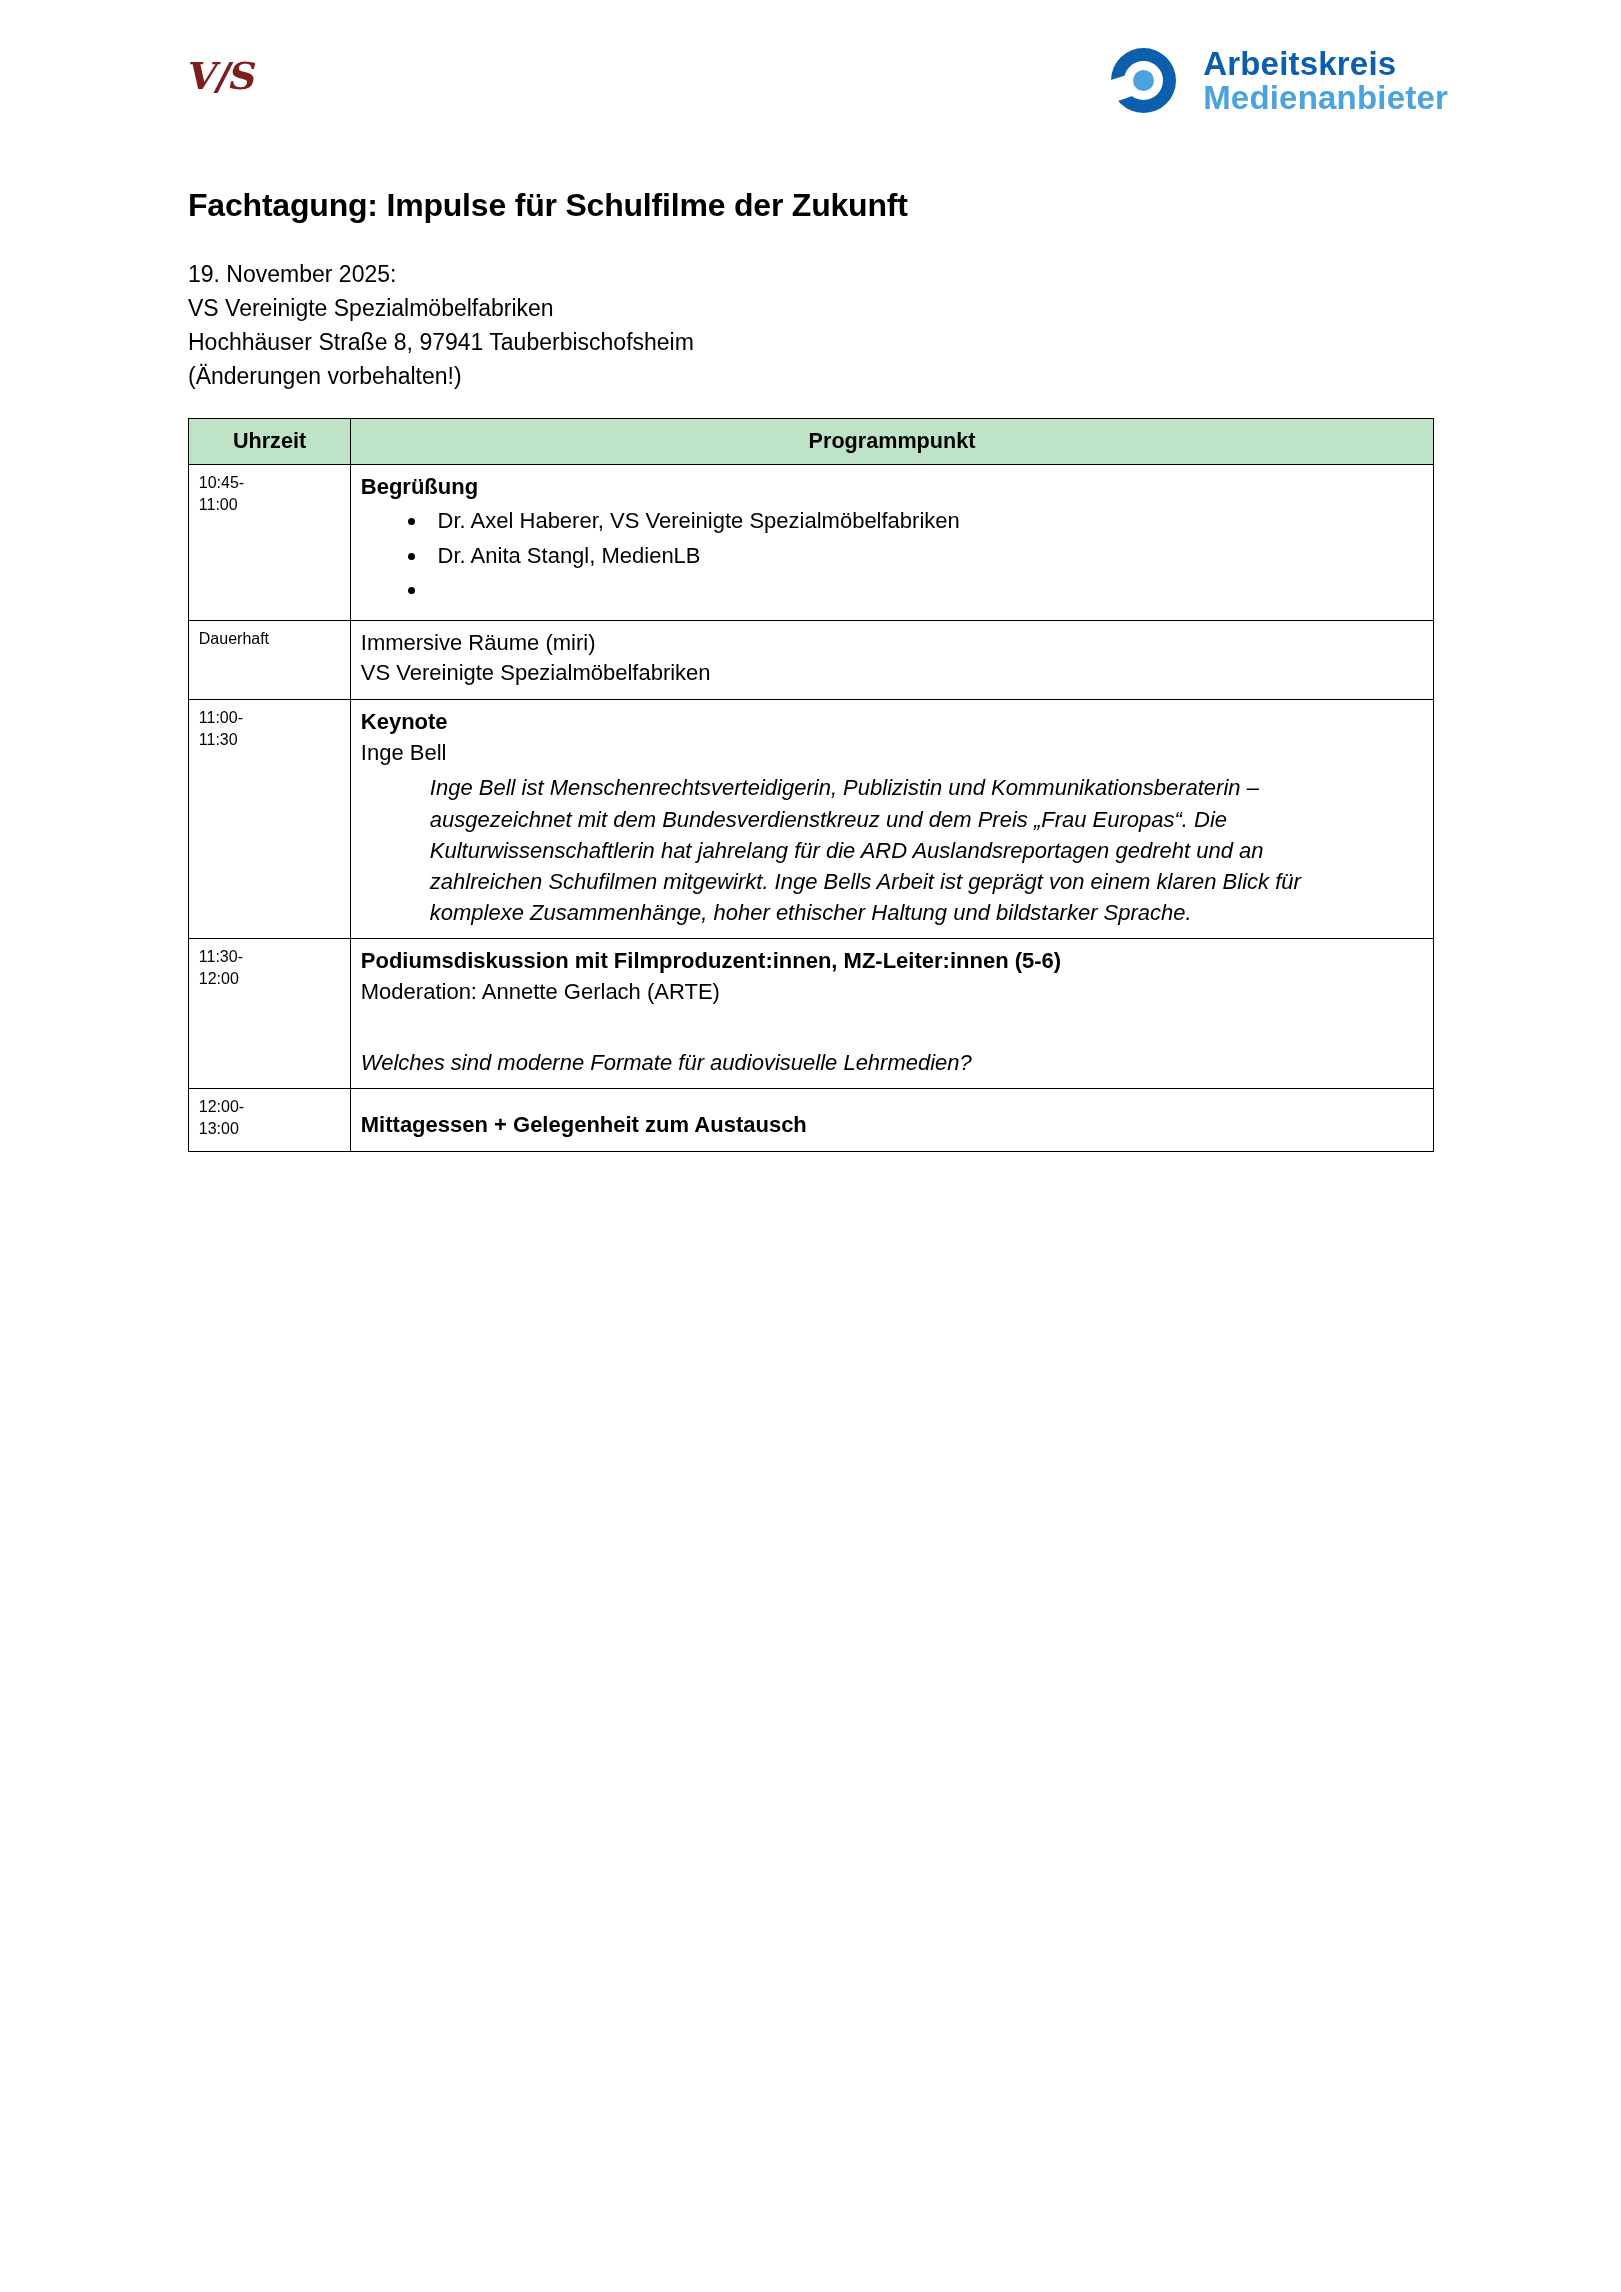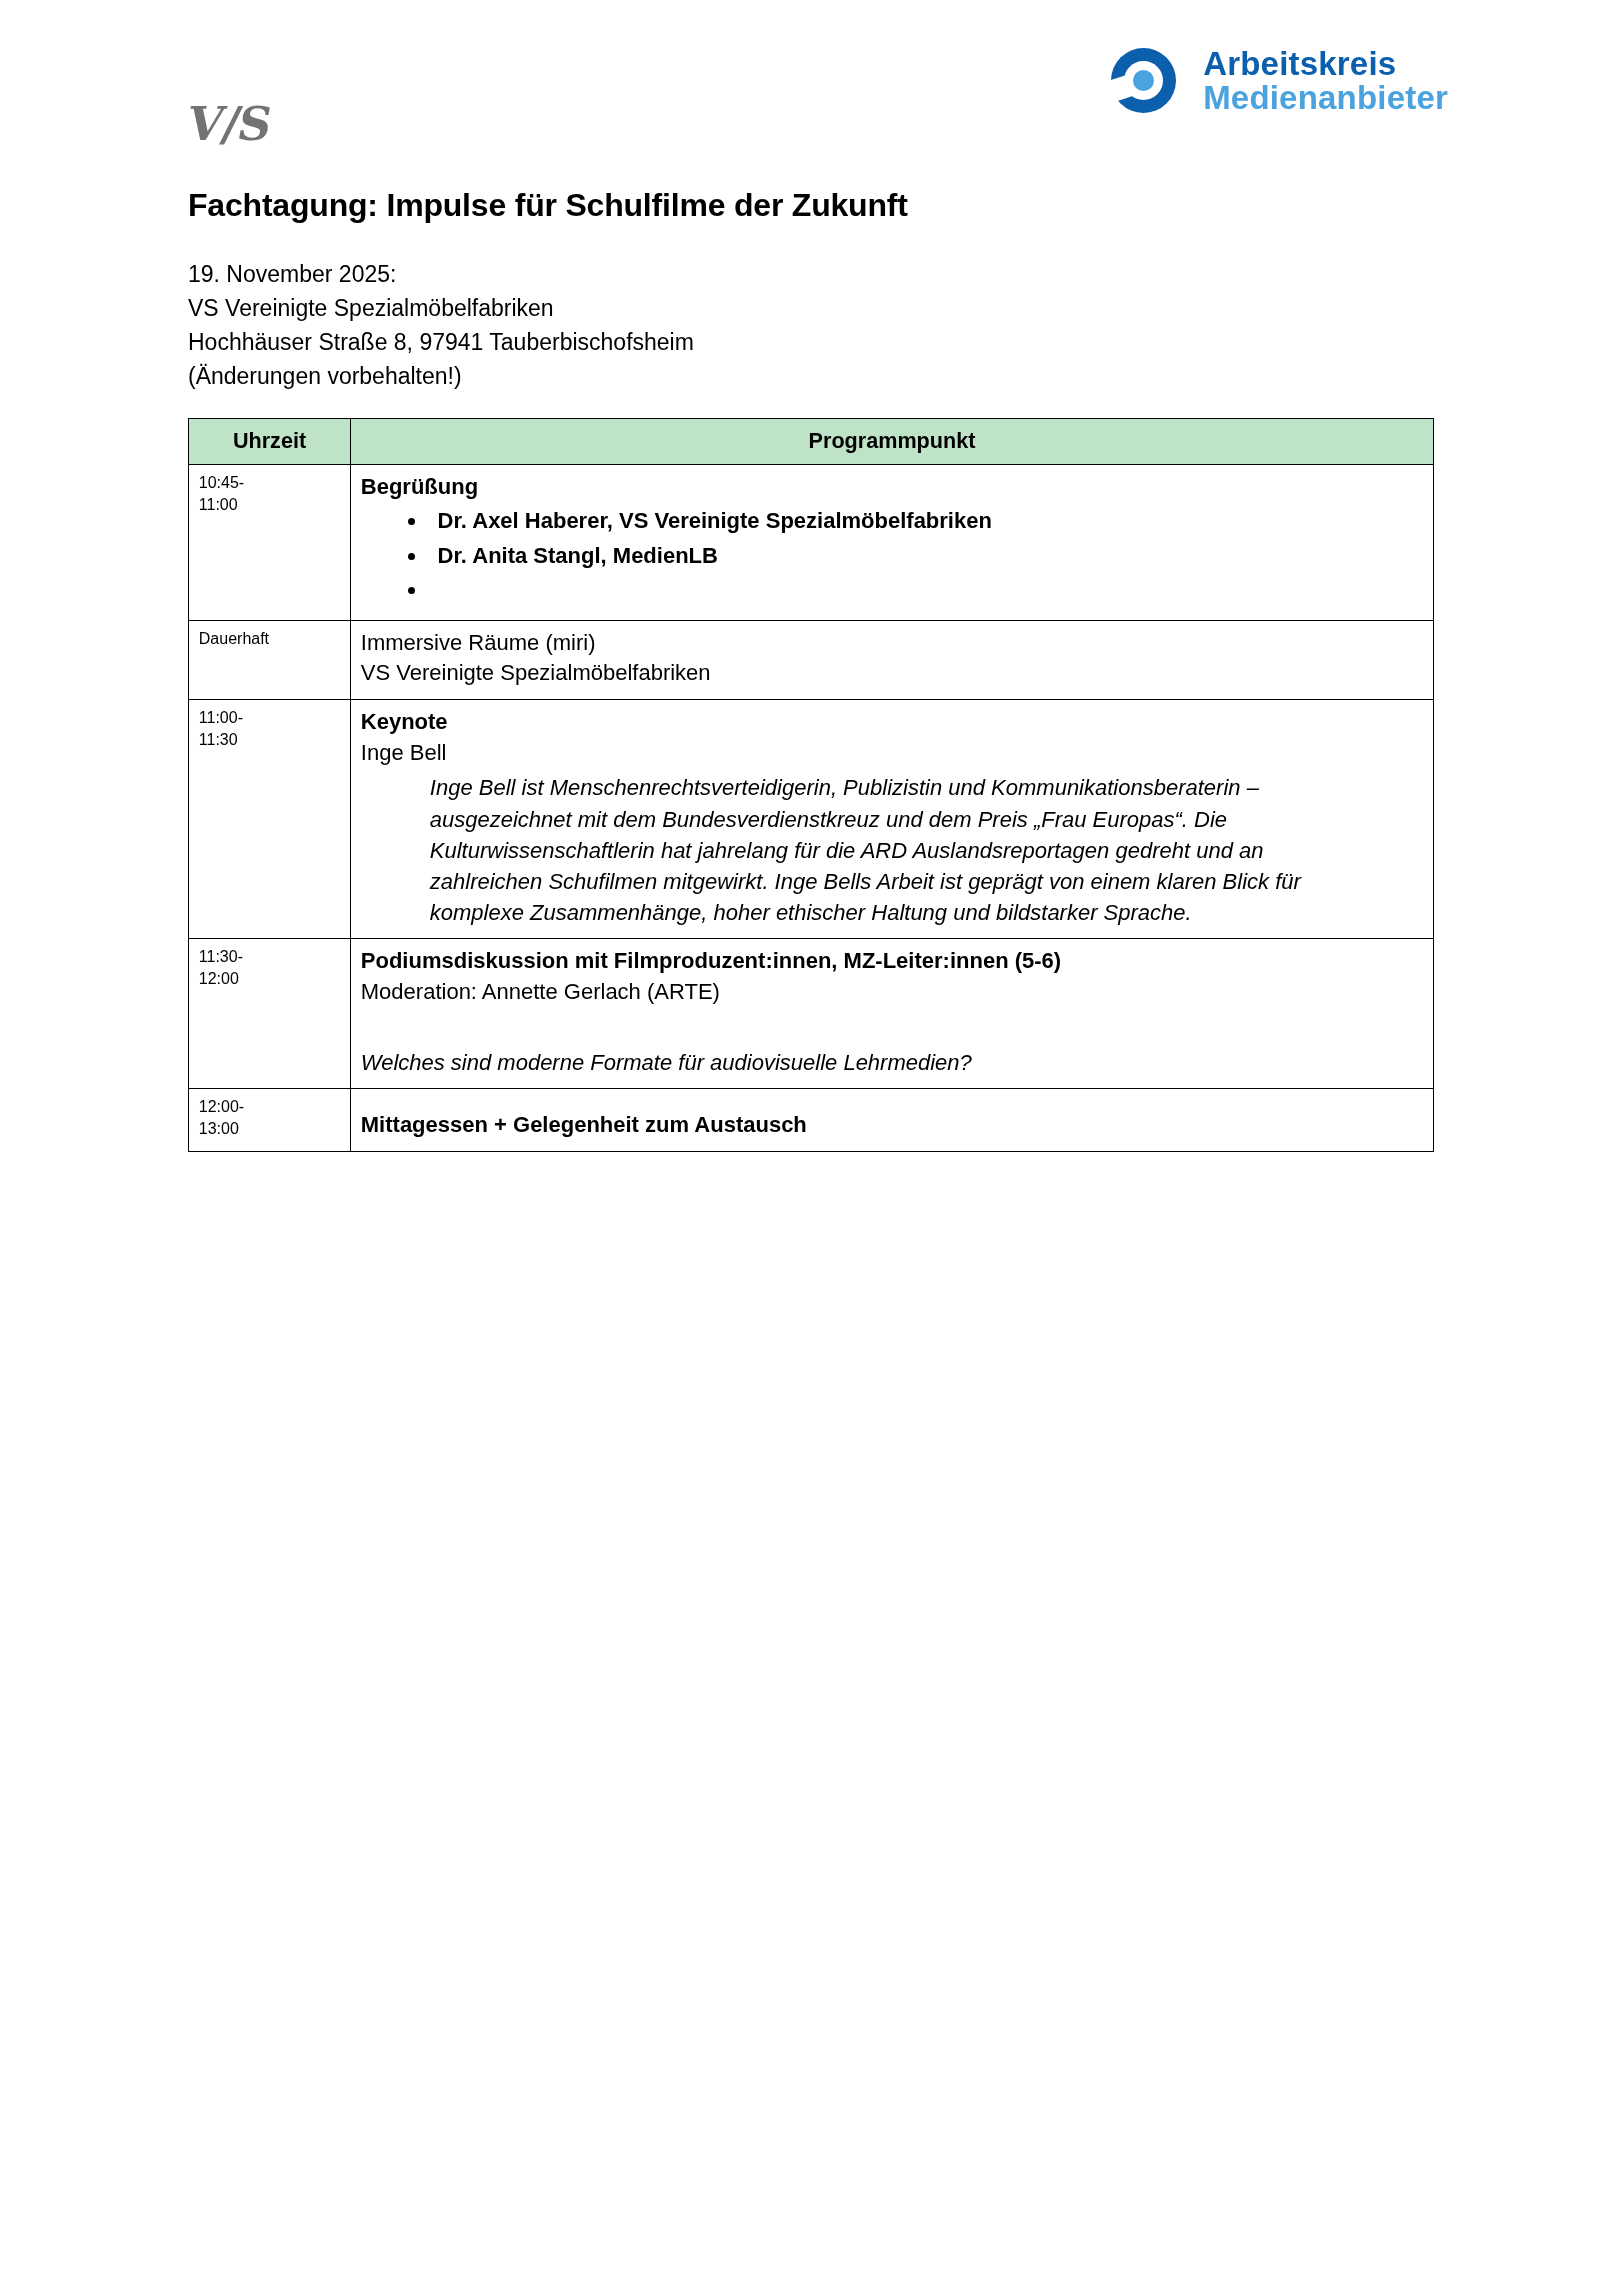--- a/index.html
+++ b/index.html
@@ -31,26 +31,25 @@
     width: 1621px;
     height: 108px;
   }
   .vs-logo {
     position: absolute;
     left: 188px;
     top: 9.8px;
     font-family: "DejaVu Serif", serif;
     font-style: italic;
     font-weight: 700;
-    font-size: 46px;
+    font-size: 38px;
     letter-spacing: -1px;
-    color: #737373;
+    color: #7f1d1d;
     line-height: 1;
     white-space: nowrap;
-    margin-top: 44px;
   }
   .ak-logo {
     position: absolute;
     right: 173px;
     top: 0px;
     display: flex;
     align-items: center;
     gap: 27px;
   }
   .ak-mark {
@@ -165,21 +164,20 @@
     font-weight: 400;
   }
   .item-italic {
     font-style: italic;
     margin-top: 40px;
   }
   ul.bullets {
     margin: 3.9px 0 0 0;
     padding-left: 67px;
     list-style: disc;
-    font-weight: bold;
   }
   ul.bullets li {
     margin: 0 0 4.9px 0;
     padding-left: 9.8px;
     font-size: 22px;
     line-height: 1.35;
   }
   ul.bullets li.empty {
     min-height: 25.5px;
   }

